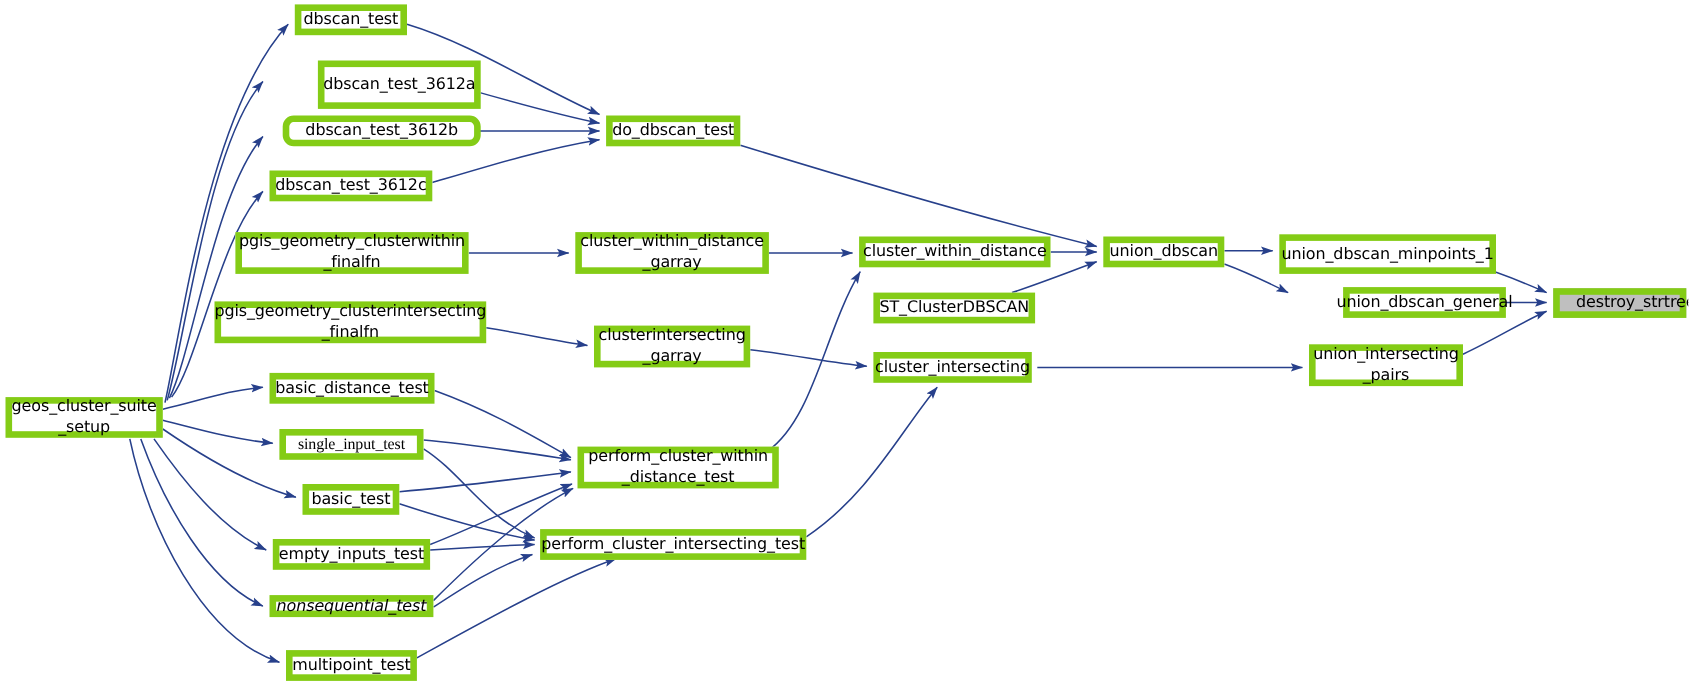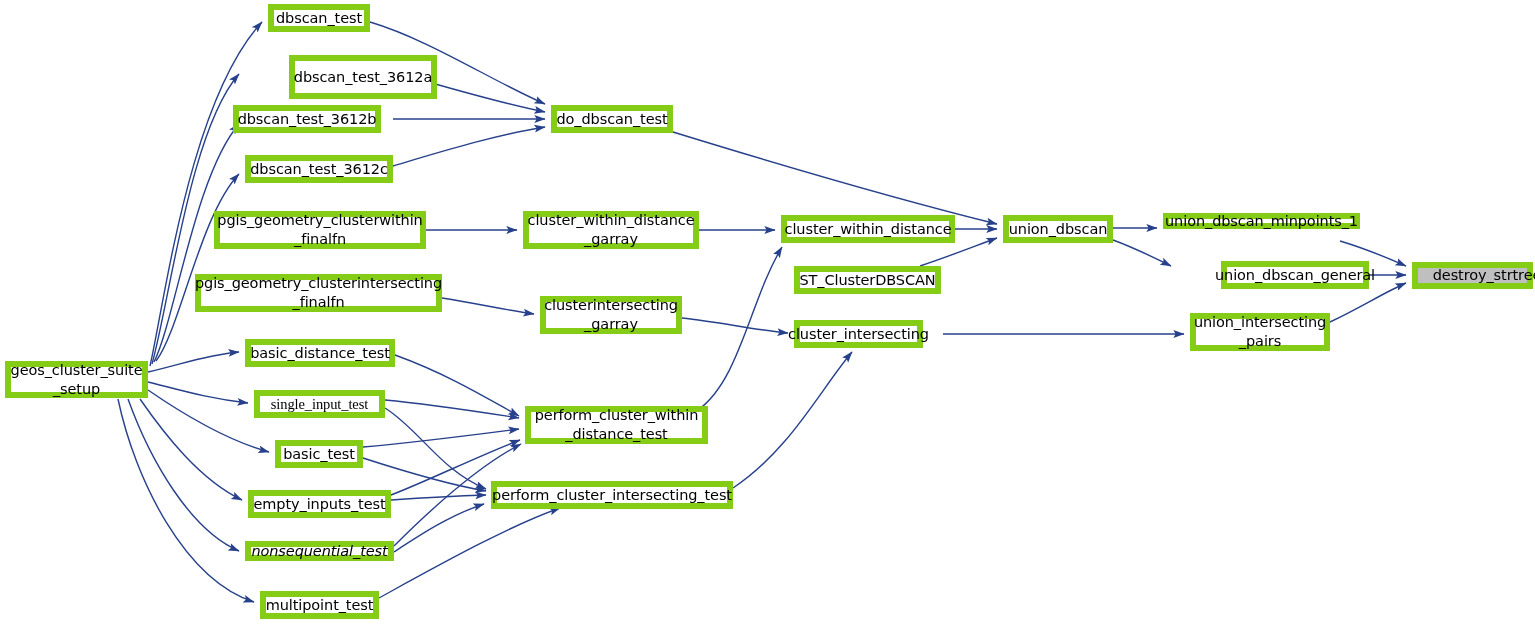--- a/index.html
+++ b/index.html
@@ -79,21 +79,21 @@
         <path d="M 379,598 C 430,570 510,525 560,508" marker-end="url(#arrow)"></path>
         <path d="M 698,410 C 740,380 750,300 782,247" marker-end="url(#arrow)"></path>
         <path d="M 733,488 C 790,450 820,390 852,352" marker-end="url(#arrow)"></path>
       </g>
   </svg>
   <div id="node-layer">
       <div class="node" style="left: 5px; top: 361px; width: 143px; height: 37px;">geos_cluster_suite
 _setup</div>
       <div class="node" style="left: 268px; top: 4px; width: 102px; height: 28px;">dbscan_test</div>
       <div class="node" style="left: 245px; top: 55px; width: 148px; height: 44px; margin-left: 44px;">dbscan_test_3612a</div>
-      <div class="node" style="left: 233px; top: 105px; width: 148px; height: 28px;">dbscan_test_3612b</div>
+      <div class="node" style="left: 257px; top: 105px; width: 180px; height: 28px; border-radius: 10px;">dbscan_test_3612b</div>
       <div class="node" style="left: 245px; top: 155px; width: 148px; height: 28px;">dbscan_test_3612c</div>
       <div class="node" style="left: 214px; top: 211px; width: 212px; height: 38px;">pgis_geometry_clusterwithin
 _finalfn</div>
       <div class="node" style="left: 195px; top: 274px; width: 247px; height: 38px;">pgis_geometry_clusterintersecting
 _finalfn</div>
       <div class="node" style="left: 245px; top: 339px; width: 150px; height: 28px;">basic_distance_test</div>
       <div class="node" style="left: 254px; top: 390px; width: 131px; height: 28px; font-family: Liberation Serif, serif;">single_input_test</div>
       <div class="node" style="left: 275px; top: 440px; width: 88px; height: 28px;">basic_test</div>
       <div class="node" style="left: 248px; top: 490px; width: 143px; height: 28px;">empty_inputs_test</div>
       <div class="node" style="left: 245px; top: 541px; width: 149px; height: 20px; font-style: italic;">nonsequential_test</div>
@@ -101,21 +101,21 @@
       <div class="node" style="left: 551px; top: 105px; width: 122px; height: 28px;">do_dbscan_test</div>
       <div class="node" style="left: 523px; top: 211px; width: 176px; height: 38px;">cluster_within_distance
 _garray</div>
       <div class="node" style="left: 540px; top: 296px; width: 142px; height: 38px;">clusterintersecting
 _garray</div>
       <div class="node" style="left: 525px; top: 406px; width: 183px; height: 38px;">perform_cluster_within
 _distance_test</div>
       <div class="node" style="left: 491px; top: 481px; width: 242px; height: 28px;">perform_cluster_intersecting_test</div>
       <div class="node" style="left: 781px; top: 215px; width: 174px; height: 28px;">cluster_within_distance</div>
       <div class="node" style="left: 794px; top: 266px; width: 147px; height: 28px;">ST_ClusterDBSCAN</div>
-      <div class="node" style="left: 794px; top: 320px; width: 129px; height: 28px;">cluster_intersecting</div>
+      <div class="node" style="left: 794px; top: 320px; width: 144px; height: 28px;">cluster_intersecting</div>
       <div class="node" style="left: 1003px; top: 215px; width: 110px; height: 28px;">union_dbscan</div>
-      <div class="node" style="left: 1163px; top: 213px; width: 197px; height: 16px;">union_dbscan_minpoints_1</div>
+      <div class="node" style="left: 1163px; top: 213px; width: 197px; height: 36px;">union_dbscan_minpoints_1</div>
       <div class="node" style="left: 1221px; top: 261px; width: 148px; height: 28px;">union_dbscan_general</div>
       <div class="node" style="left: 1190px; top: 313px; width: 140px; height: 38px;">union_intersecting
 _pairs</div>
       <div class="node hl" style="left: 1412px; top: 262px; width: 121px; height: 27px;">destroy_strtree</div>
     </div>
 </div>
 
 </body></html>

